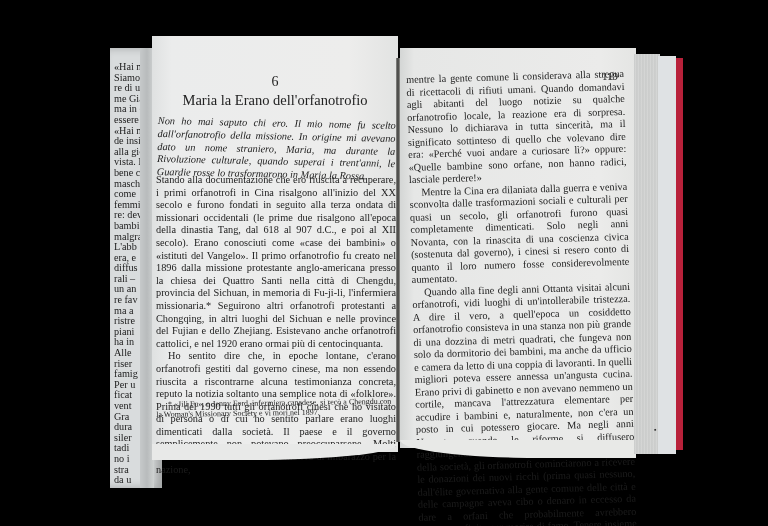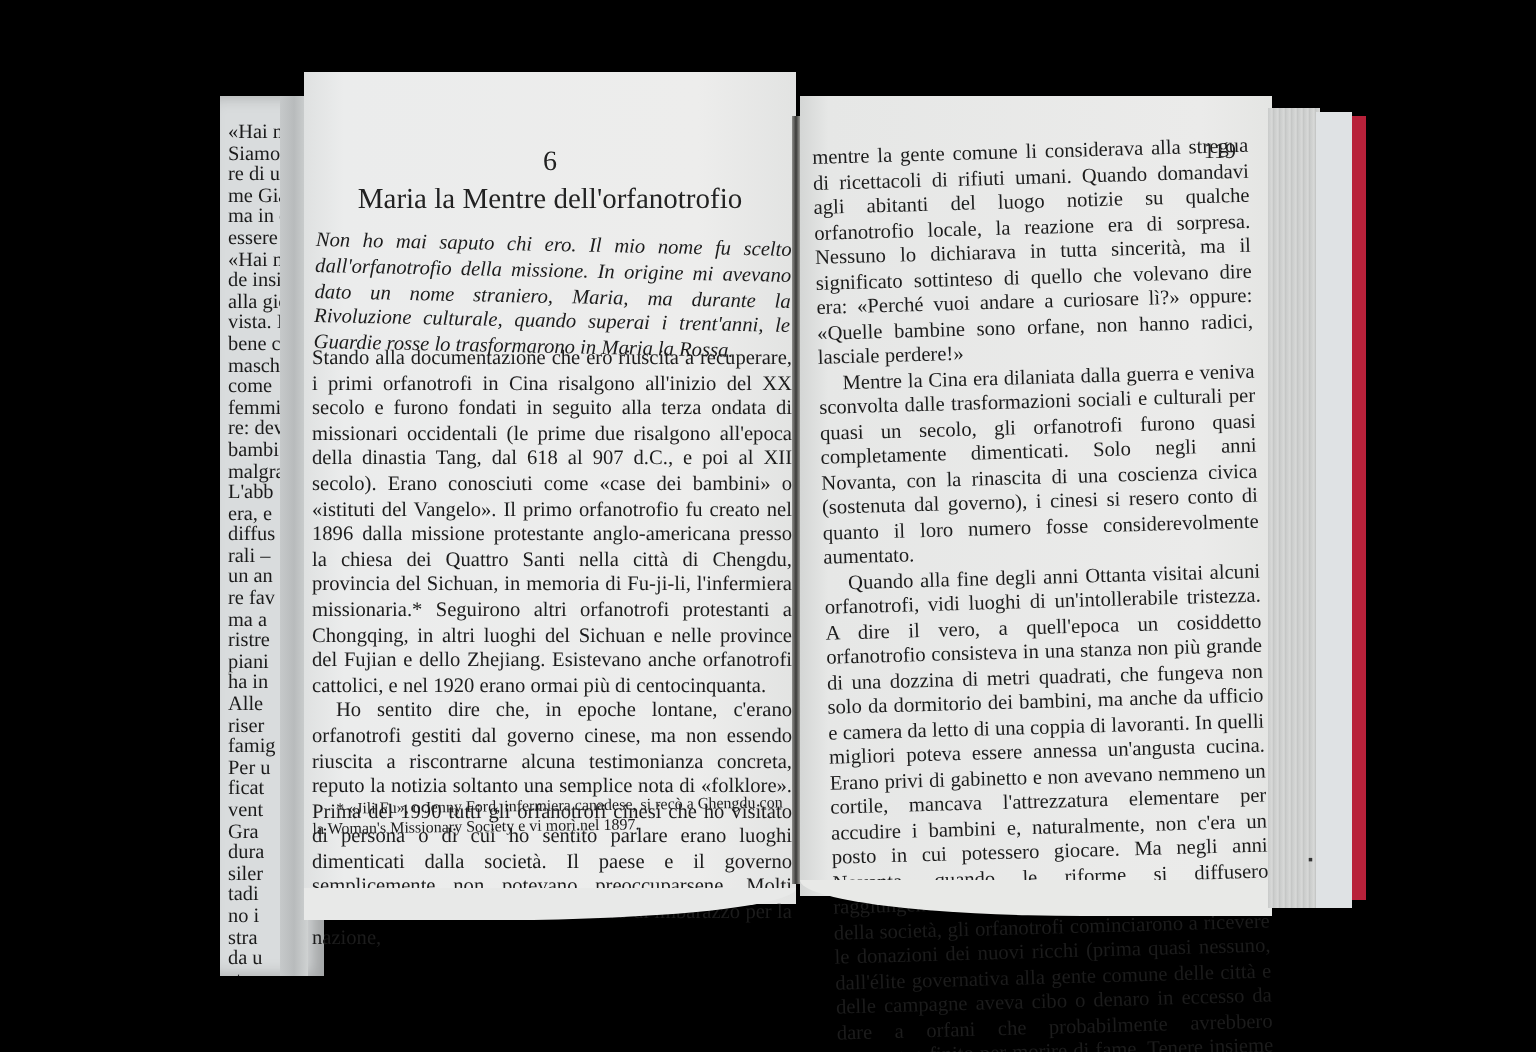--- a/index.html
+++ b/index.html
@@ -135,21 +135,21 @@
         <div>no i</div>
         <div>stra</div>
         <div>da u</div>
         <div>star</div>
       </div>
   </div>
   <div class="left-edge-spine"></div>
 
   <div class="page-left">
     <div class="chapter-num">6</div>
-    <div class="chapter-title">Maria la Mentre dell'orfanotrofio</div>
+    <div class="chapter-title">Maria la Erano dell'orfanotrofio</div>
     <div class="text epigraph">Non ho mai saputo chi ero. Il mio nome fu scelto dall'orfanotrofio della missione. In origine mi avevano dato un nome straniero, Maria, ma durante la Rivoluzione culturale, quando superai i trent'anni, le Guardie rosse lo trasformarono in Maria la Rossa.</div>
     <div class="text body-left" style="left:4px;">
       <p class="first">Stando alla documentazione che ero riuscita a recuperare, i primi orfanotrofi in Cina risalgono all'inizio del XX secolo e furono fondati in seguito alla terza ondata di missionari occidentali (le prime due risalgono all'epoca della dinastia Tang, dal 618 al 907 d.C., e poi al XII secolo). Erano conosciuti come «case dei bambini» o «istituti del Vangelo». Il primo orfanotrofio fu creato nel 1896 dalla missione protestante anglo-americana presso la chiesa dei Quattro Santi nella città di Chengdu, provincia del Sichuan, in memoria di Fu-ji-li, l'infermiera missionaria.* Seguirono altri orfanotrofi protestanti a Chongqing, in altri luoghi del Sichuan e nelle province del Fujian e dello Zhejiang. Esistevano anche orfanotrofi cattolici, e nel 1920 erano ormai più di centocinquanta.</p>
       <p>Ho sentito dire che, in epoche lontane, c'erano orfanotrofi gestiti dal governo cinese, ma non essendo riuscita a riscontrarne alcuna testimonianza concreta, reputo la notizia soltanto una semplice nota di «folklore». Prima del 1990 tutti gli orfanotrofi cinesi che ho visitato di persona o di cui ho sentito parlare erano luoghi dimenticati dalla società. Il paese e il governo semplicemente non potevano preoccuparsene. Molti funzionari li consideravano un motivo di imbarazzo per la nazione,</p>
     </div>
     <div class="text footnote" style="left:4px;">* «Jili Fu», o Jenny Ford, infermiera canadese, si recò a Chengdu con la Woman's Missionary Society e vi morì nel 1897.</div>
   </div>
 
   <div class="gutter"></div>
 

